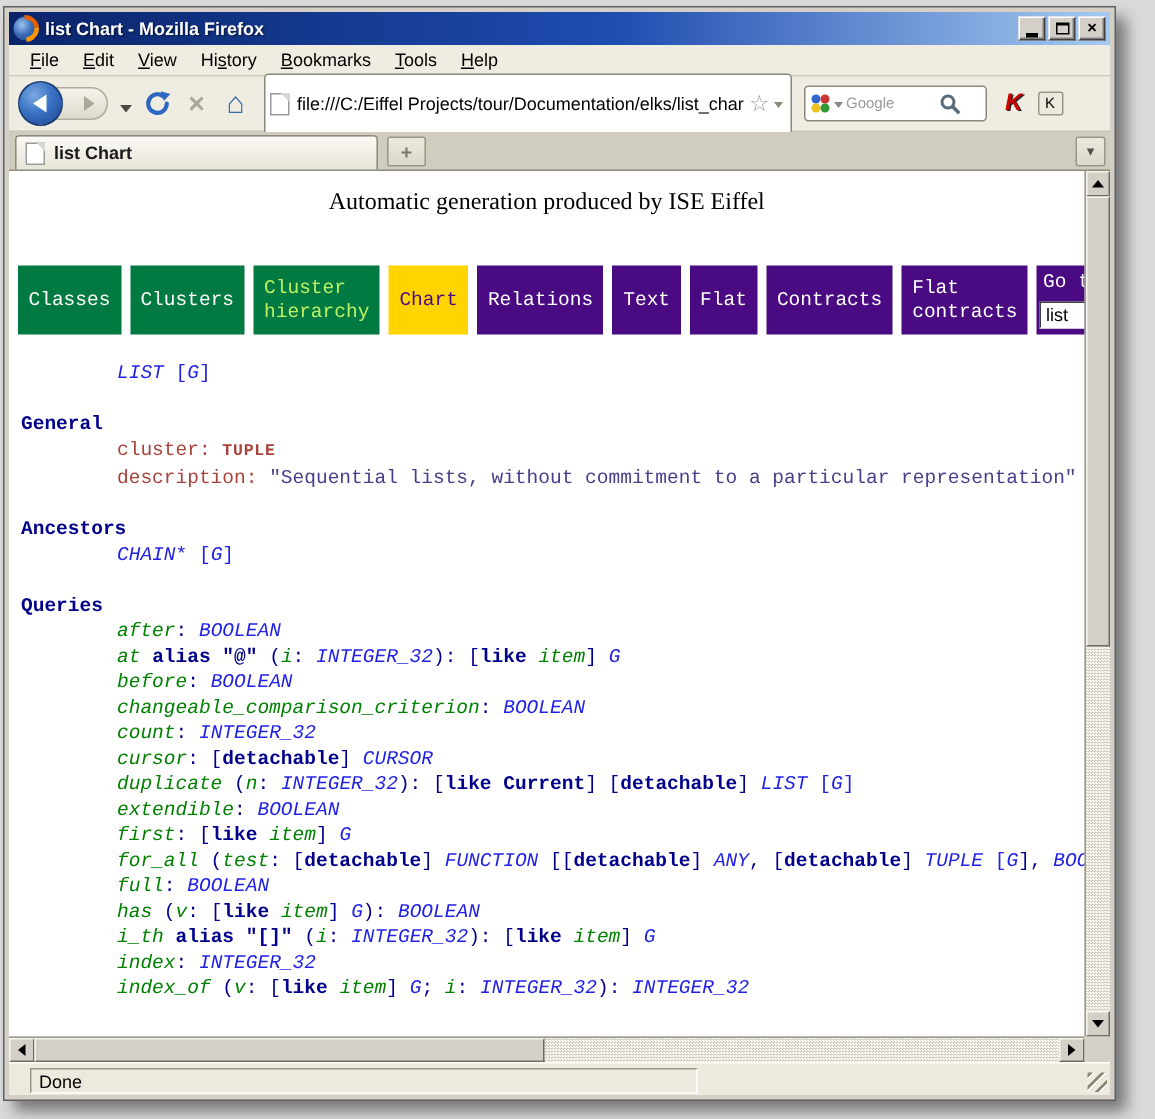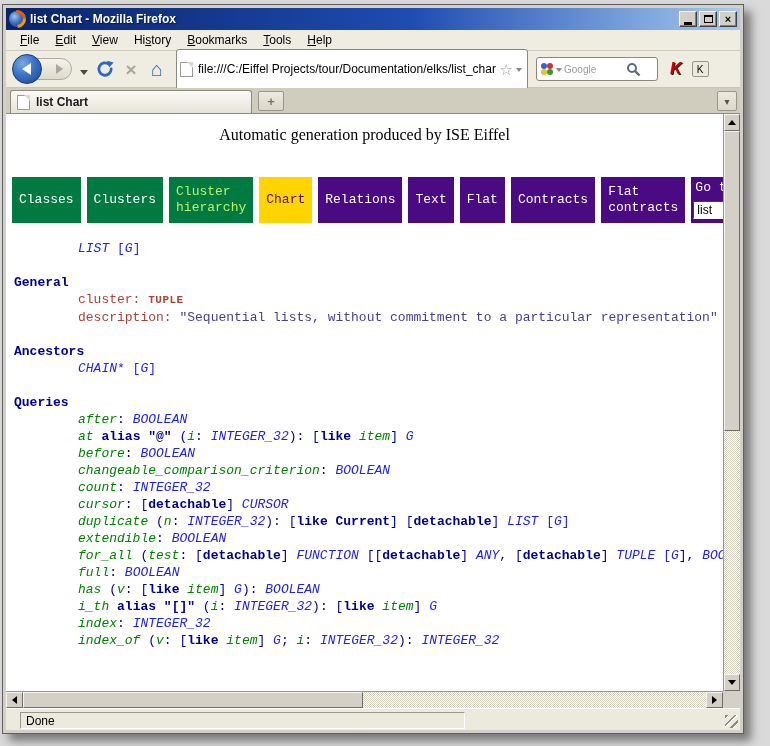--- a/index.html
+++ b/index.html
@@ -247,20 +247,21 @@
           <div class="section">
             <div class="line"><span class="kw">Queries</span></div>
             <div class="line indent"><span class="feat">after</span><span class="pun">: </span><span class="cls">BOOLEAN</span></div>
             <div class="line indent"><span class="feat">at</span><span class="pun"> </span><span class="kw">alias "@"</span><span class="pun"> (</span><span class="feat">i</span><span class="pun">: </span><span class="cls">INTEGER_32</span><span class="pun">): [</span><span class="kw">like</span><span class="pun"> </span><span class="feat">item</span><span class="pun">] </span><span class="cls">G</span></div>
             <div class="line indent"><span class="feat">before</span><span class="pun">: </span><span class="cls">BOOLEAN</span></div>
             <div class="line indent"><span class="feat">changeable_comparison_criterion</span><span class="pun">: </span><span class="cls">BOOLEAN</span></div>
             <div class="line indent"><span class="feat">count</span><span class="pun">: </span><span class="cls">INTEGER_32</span></div>
             <div class="line indent"><span class="feat">cursor</span><span class="pun">: [</span><span class="kw">detachable</span><span class="pun">] </span><span class="cls">CURSOR</span></div>
             <div class="line indent"><span class="feat">duplicate</span><span class="pun"> (</span><span class="feat">n</span><span class="pun">: </span><span class="cls">INTEGER_32</span><span class="pun">): [</span><span class="kw">like Current</span><span class="pun">] [</span><span class="kw">detachable</span><span class="pun">] </span><span class="cls">LIST</span><span class="typb"> [</span><span class="cls">G</span><span class="typb">]</span></div>
             <div class="line indent"><span class="feat">extendible</span><span class="pun">: </span><span class="cls">BOOLEAN</span></div>
+            <div class="line indent"><span class="feat">first</span><span class="pun">: [</span><span class="kw">like</span><span class="pun"> </span><span class="feat">item</span><span class="pun">] </span><span class="cls">G</span></div>
             <div class="line indent"><span class="feat">for_all</span><span class="pun"> (</span><span class="feat">test</span><span class="pun">: [</span><span class="kw">detachable</span><span class="pun">] </span><span class="cls">FUNCTION</span><span class="pun"> [[</span><span class="kw">detachable</span><span class="pun">] </span><span class="cls">ANY</span><span class="pun">, [</span><span class="kw">detachable</span><span class="pun">] </span><span class="cls">TUPLE</span><span class="typb"> [</span><span class="cls">G</span><span class="pun">], </span><span class="cls">BOOLEAN</span></div>
             <div class="line indent"><span class="feat">full</span><span class="pun">: </span><span class="cls">BOOLEAN</span></div>
             <div class="line indent"><span class="feat">has</span><span class="pun"> (</span><span class="feat">v</span><span class="pun">: [</span><span class="kw">like</span><span class="pun"> </span><span class="feat">item</span><span class="pun">] </span><span class="cls">G</span><span class="pun">): </span><span class="cls">BOOLEAN</span></div>
             <div class="line indent"><span class="feat">i_th</span><span class="pun"> </span><span class="kw">alias "[]"</span><span class="pun"> (</span><span class="feat">i</span><span class="pun">: </span><span class="cls">INTEGER_32</span><span class="pun">): [</span><span class="kw">like</span><span class="pun"> </span><span class="feat">item</span><span class="pun">] </span><span class="cls">G</span></div>
             <div class="line indent"><span class="feat">index</span><span class="pun">: </span><span class="cls">INTEGER_32</span></div>
             <div class="line indent"><span class="feat">index_of</span><span class="pun"> (</span><span class="feat">v</span><span class="pun">: [</span><span class="kw">like</span><span class="pun"> </span><span class="feat">item</span><span class="pun">] </span><span class="cls">G</span><span class="pun">; </span><span class="feat">i</span><span class="pun">: </span><span class="cls">INTEGER_32</span><span class="pun">): </span><span class="cls">INTEGER_32</span></div>
           </div>
         </div>
     </div>
 

